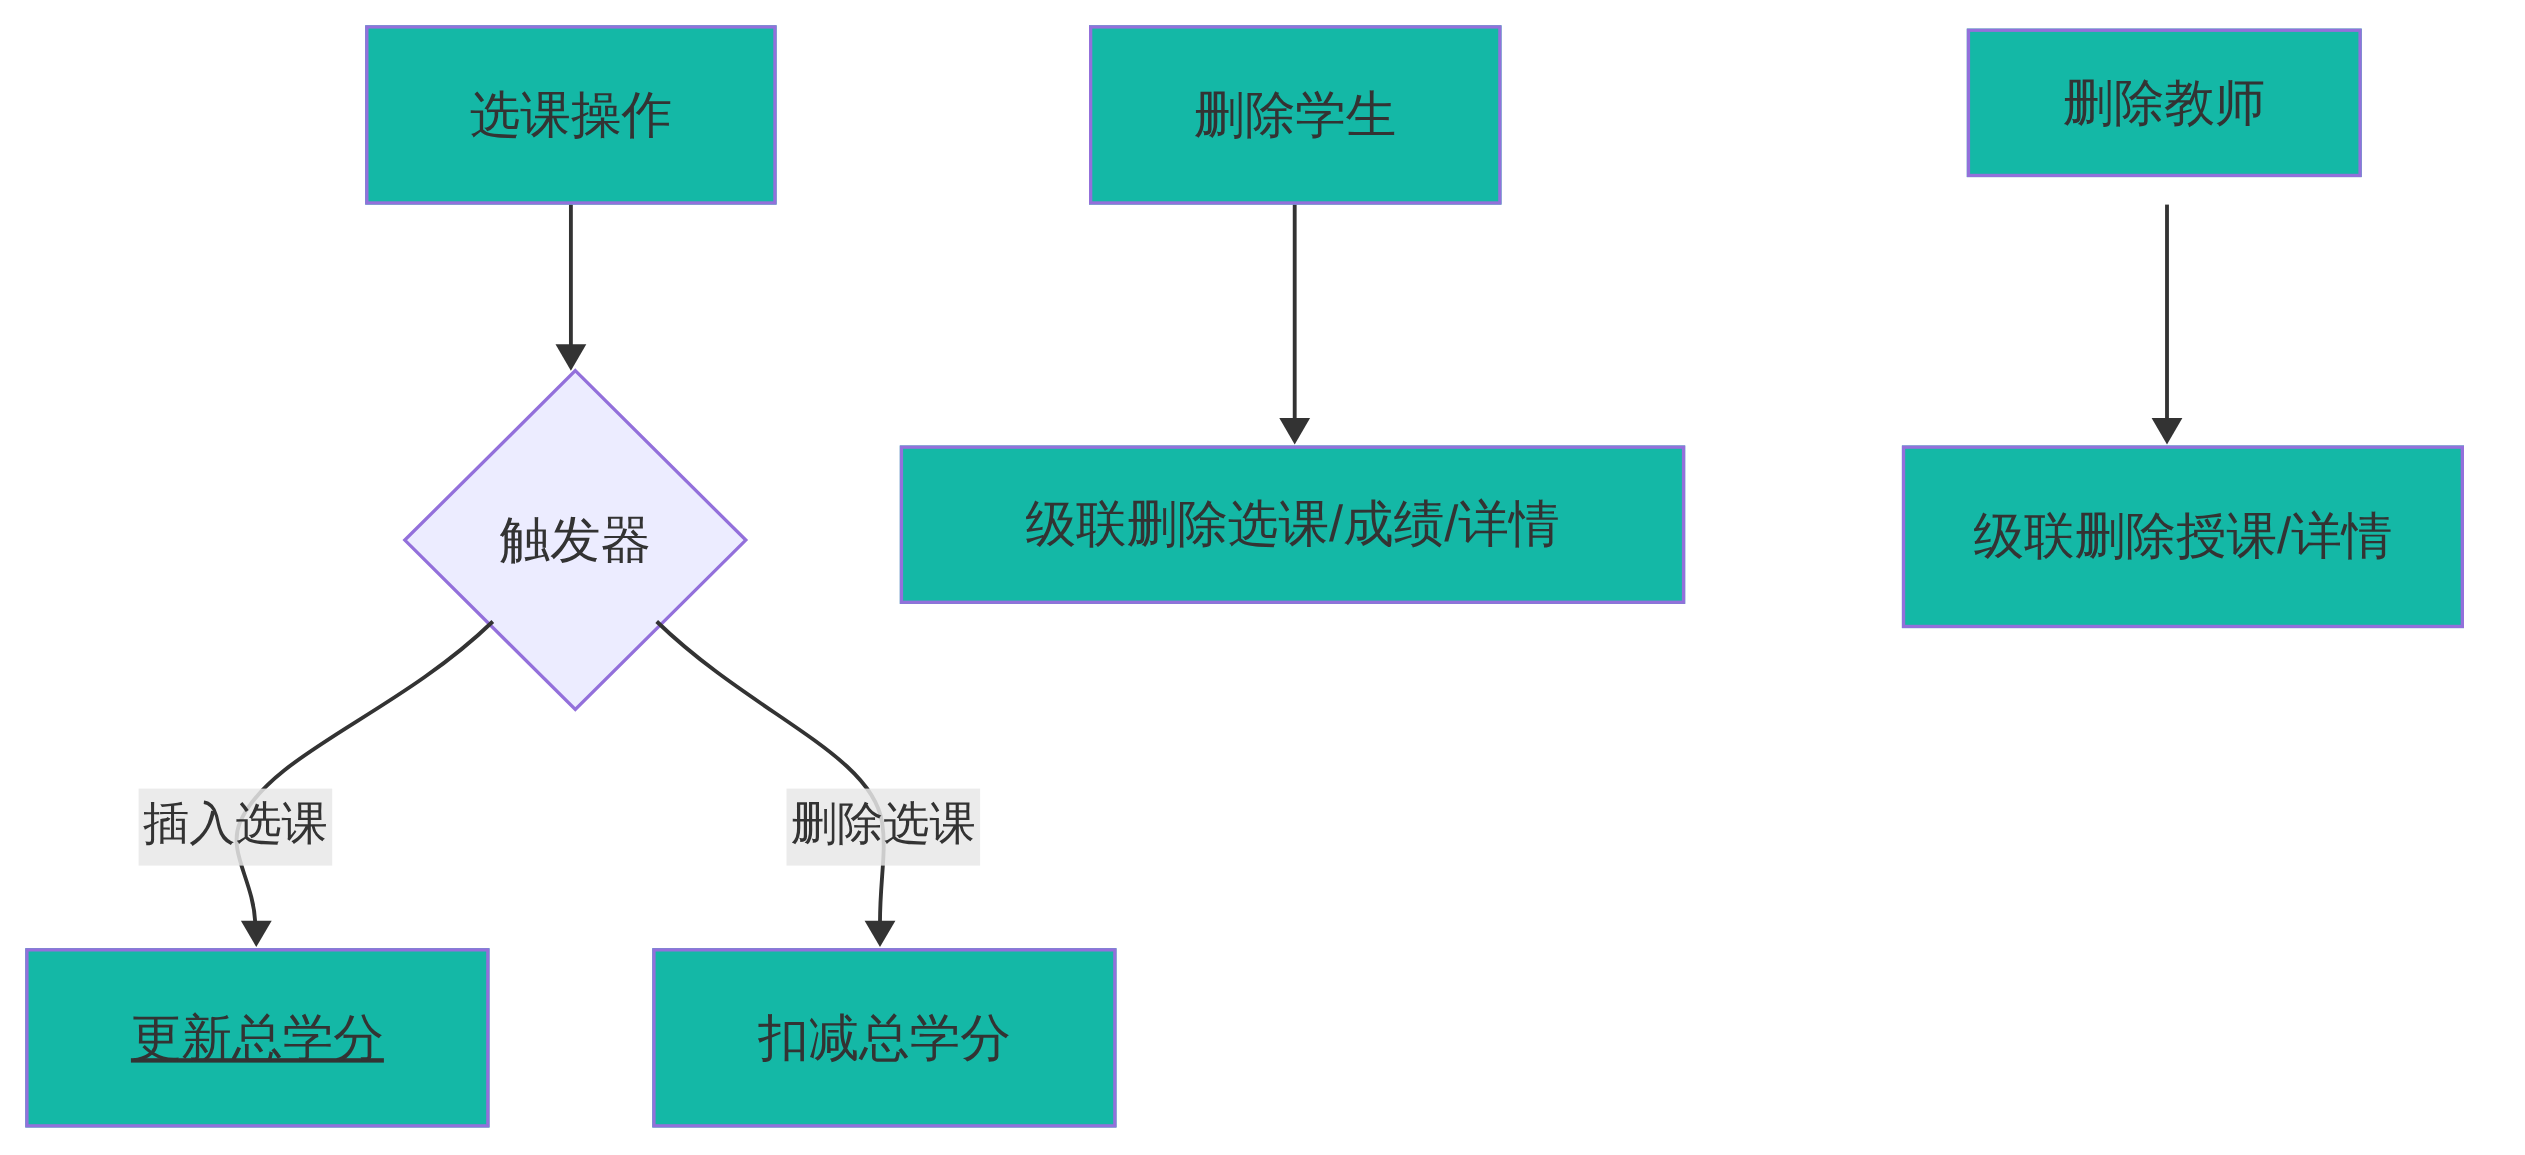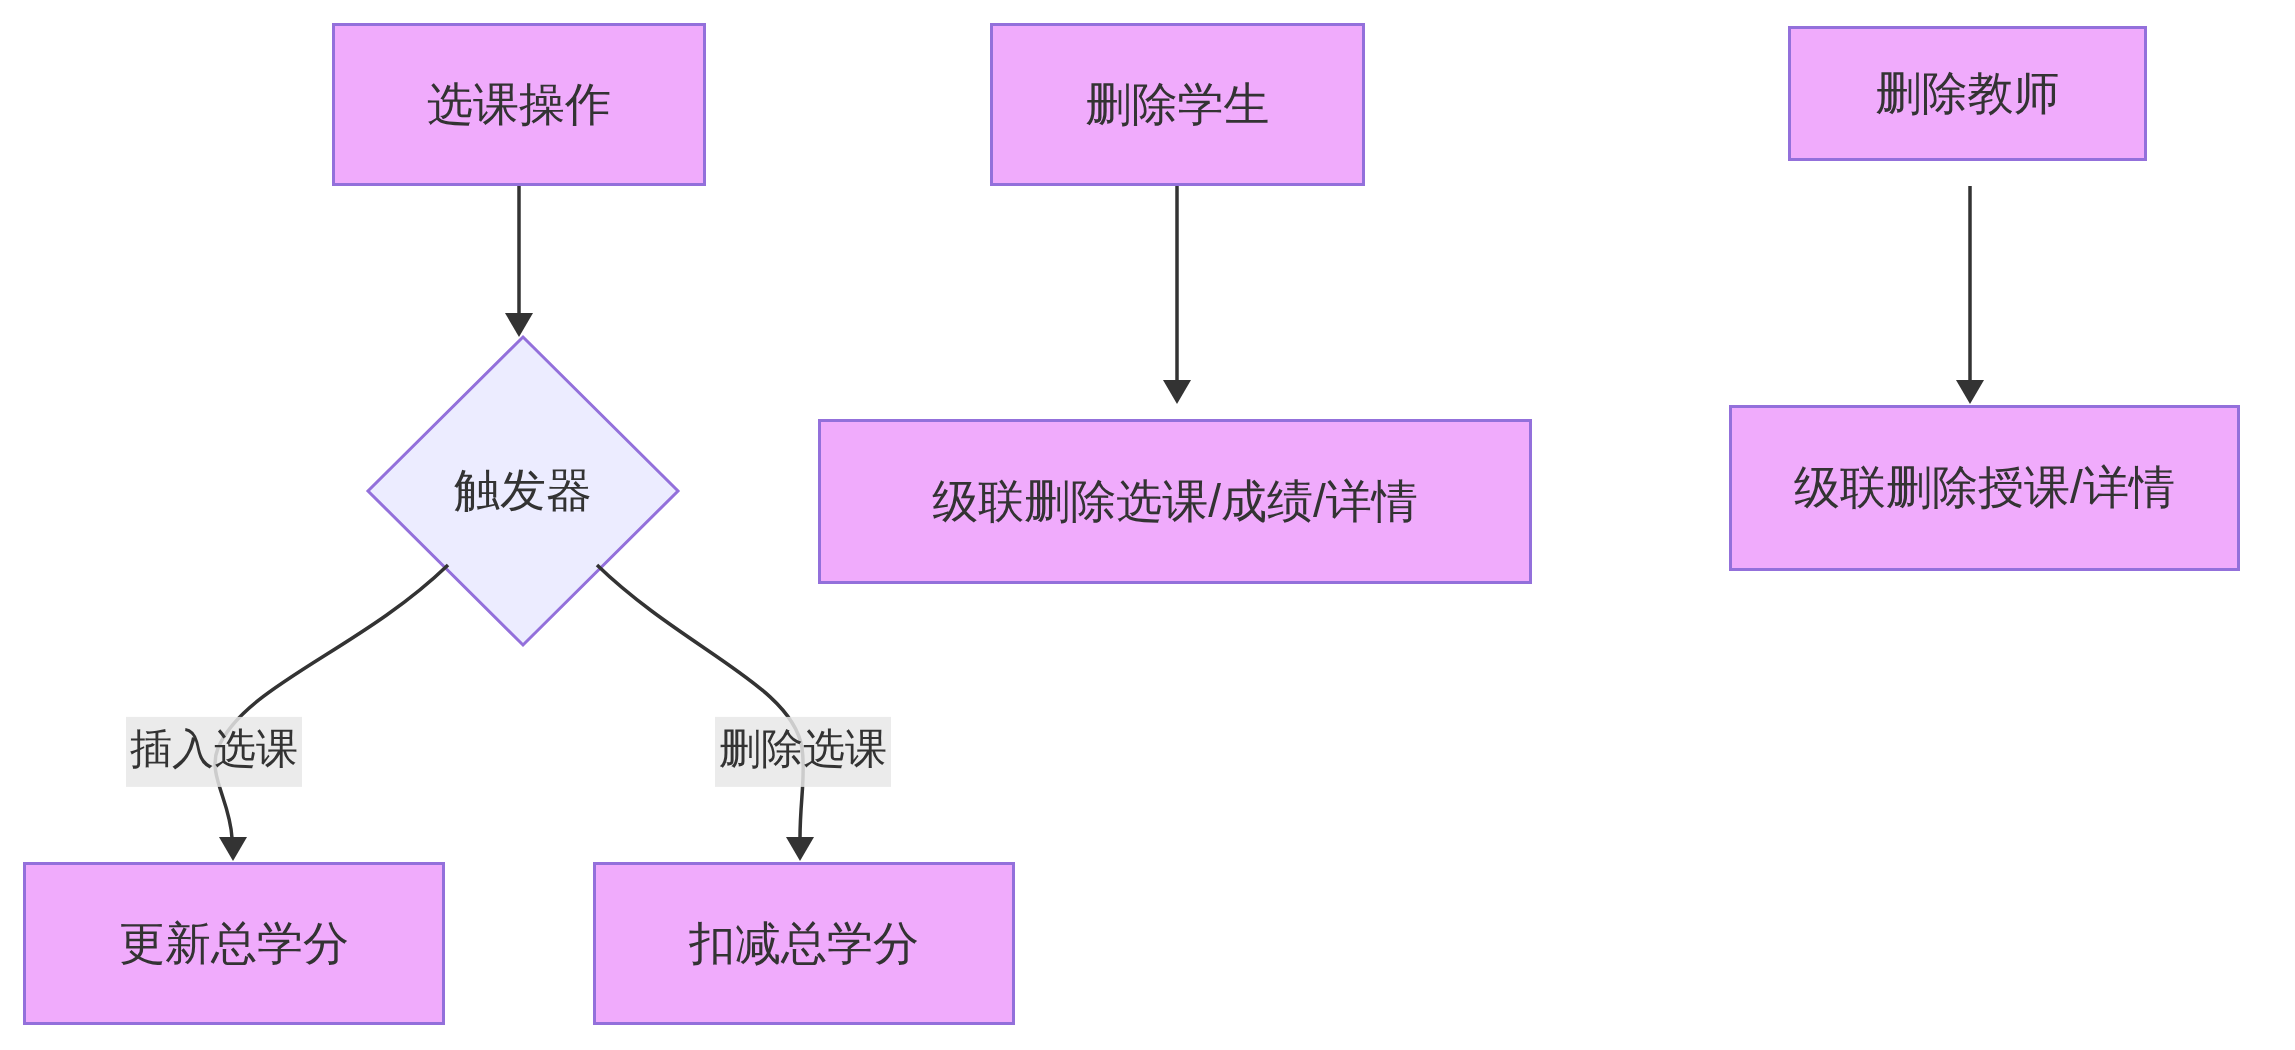--- a/index.html
+++ b/index.html
@@ -18,21 +18,21 @@
   #edge-layer {
     position: absolute;
     left: 0;
     top: 0;
     width: 2295px;
     height: 1050px;
   }
   .node {
     position: absolute;
     box-sizing: border-box;
-    background: #f0abfc;
+    background: #14b8a6;
     border: 3px solid #9370DB;
     color: #333333;
     font-size: 46px;
     display: flex;
     align-items: center;
     justify-content: center;
     text-align: center;
     line-height: 1.2;
     white-space: nowrap;
   }
@@ -93,25 +93,25 @@
     <path class="edge-path" d="M 1970 186 L 1970 381"></path>
     <polygon class="arrowhead" points="1970,404 1956,380 1984,380"></polygon>
   </svg>
 
   <div class="node" style="left:332px; top:23px; width:374px; height:163px;">选课操作</div>
 
   <div class="node" style="left:990px; top:23px; width:375px; height:163px;">删除学生</div>
 
   <div class="node" style="left:1788px; top:26px; width:359px; height:135px;">删除教师</div>
 
-  <div class="node" style="left:818px; top:419px; width:714px; height:165px;">级联删除选课/成绩/详情</div>
+  <div class="node" style="left:818px; top:405px; width:714px; height:144px;">级联删除选课/成绩/详情</div>
 
   <div class="node" style="left:1682px; top:405px; width:511px; height:166px;margin-left:47px;">级联删除授课/详情</div>
 
-  <div class="node" style="left:23px; top:862px; width:422px; height:163px;">更新总学分</div>
+  <div class="node" style="left:23px; top:862px; width:422px; height:163px;text-decoration:underline;">更新总学分</div>
 
   <div class="node" style="left:593px; top:862px; width:422px; height:163px;">扣减总学分</div>
 
   <div class="diamond-label" style="left:523px; top:491px;">触发器</div>
 
   <div class="edge-label" style="left:214px; top:752px;">插入选课</div>
 
   <div class="edge-label" style="left:803px; top:752px;">删除选课</div>
 
 </div>

